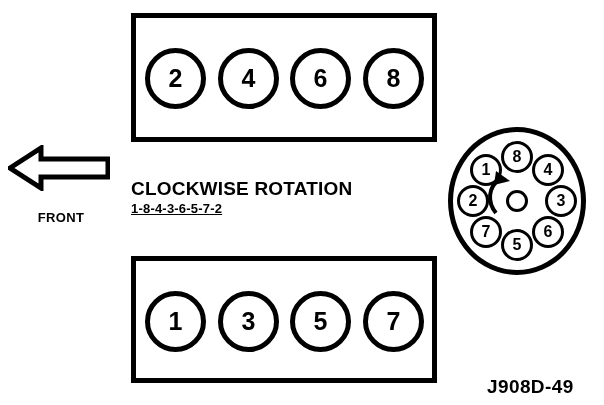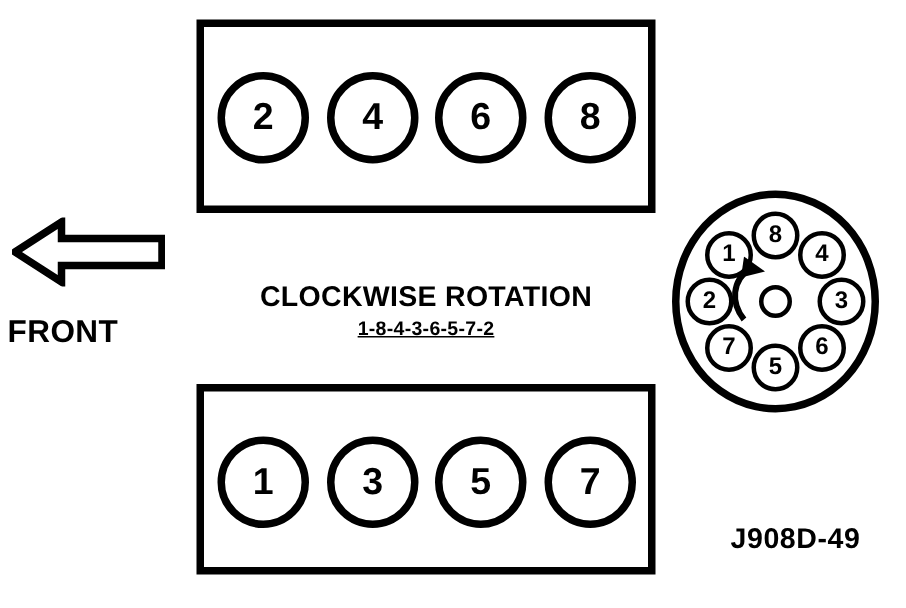--- a/index.html
+++ b/index.html
@@ -57,34 +57,33 @@
     width: 102px;
     height: 46px;
   }
   #front-arrow svg { display: block; }
 
   #front-text {
     position: absolute;
     left: 5px;
     top: 210px;
     width: 112px;
-    text-align: left;
-    font-size: 21px;
+    text-align: center;
+    font-size: 13px;
     font-weight: bold;
     line-height: 1.16;
     letter-spacing: 0.3px;
   }
 
   
   #rotation-block {
     position: absolute;
     left: 131px;
-    top: 188px;
+    top: 178px;
     width: 306px;
-    text-align: center;
   }
   #rotation-label {
     font-size: 19px;
     font-weight: bold;
     letter-spacing: 0.2px;
     line-height: 1.2;
   }
   #firing-order {
     font-size: 13px;
     font-weight: bold;
@@ -148,21 +147,21 @@
     top: 44px;
     width: 34px;
     height: 44px;
   }
   #rotation-arrow svg { display: block; }
 
   
   #figure-caption {
     position: absolute;
     left: 487px;
-    top: 349px;
+    top: 376px;
     font-size: 19px;
     font-weight: bold;
     letter-spacing: 0.4px;
   }
 </style>
 </head>
 <body>
 
 <div id="page">
 

